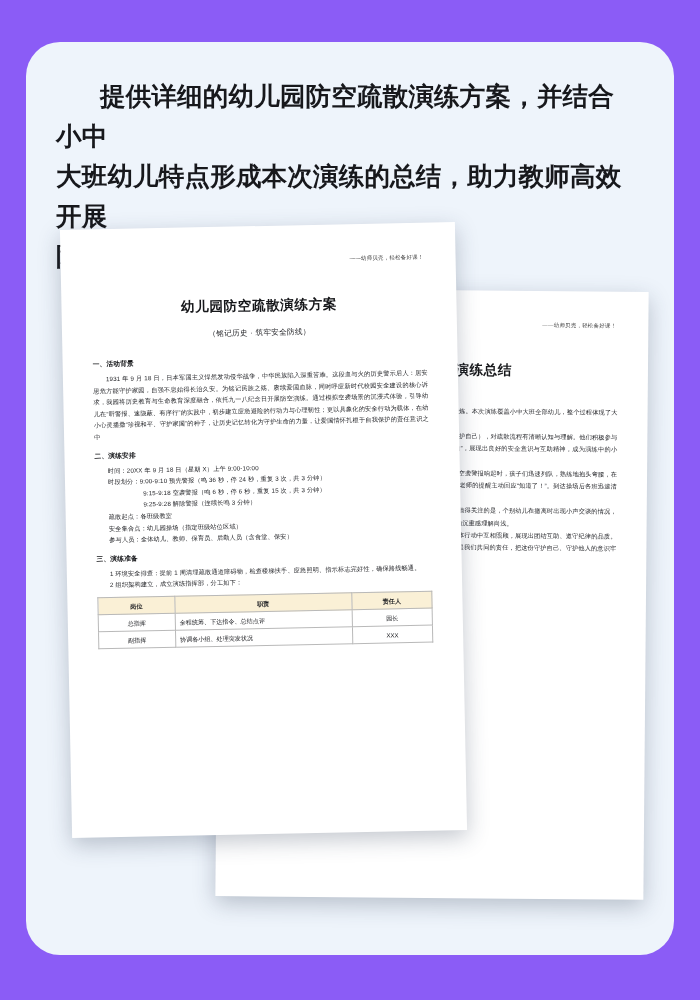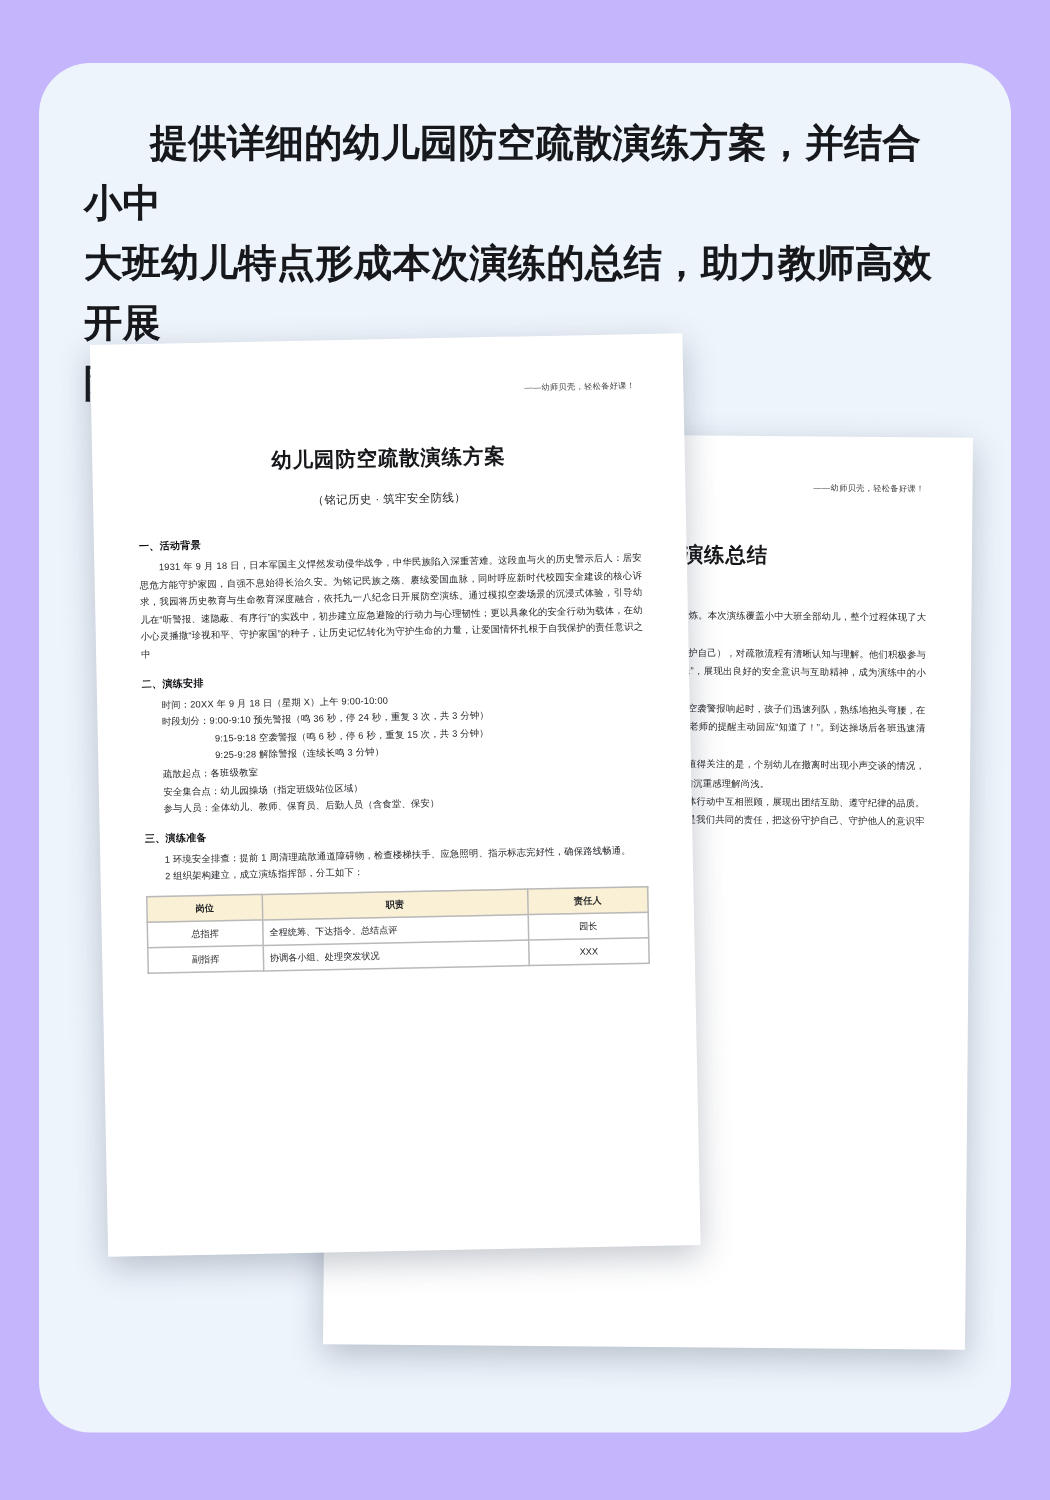--- a/index.html
+++ b/index.html
@@ -7,21 +7,21 @@
   html, body {
     margin: 0; padding: 0;
     width: 700px; height: 1000px;
     background: #ffffff;
     font-family: "Liberation Sans", "DejaVu Sans", sans-serif;
     overflow: hidden;
   }
   .stage {
     position: relative;
     width: 700px; height: 1000px;
-    background: #c4b5fd;
+    background: #8b5cf6;
   }
   
   .card {
     position: absolute;
     left: 26px; top: 42px;
     width: 648px; height: 913px;
     background: #eef4fb;
     border-radius: 34px;
   }
   

